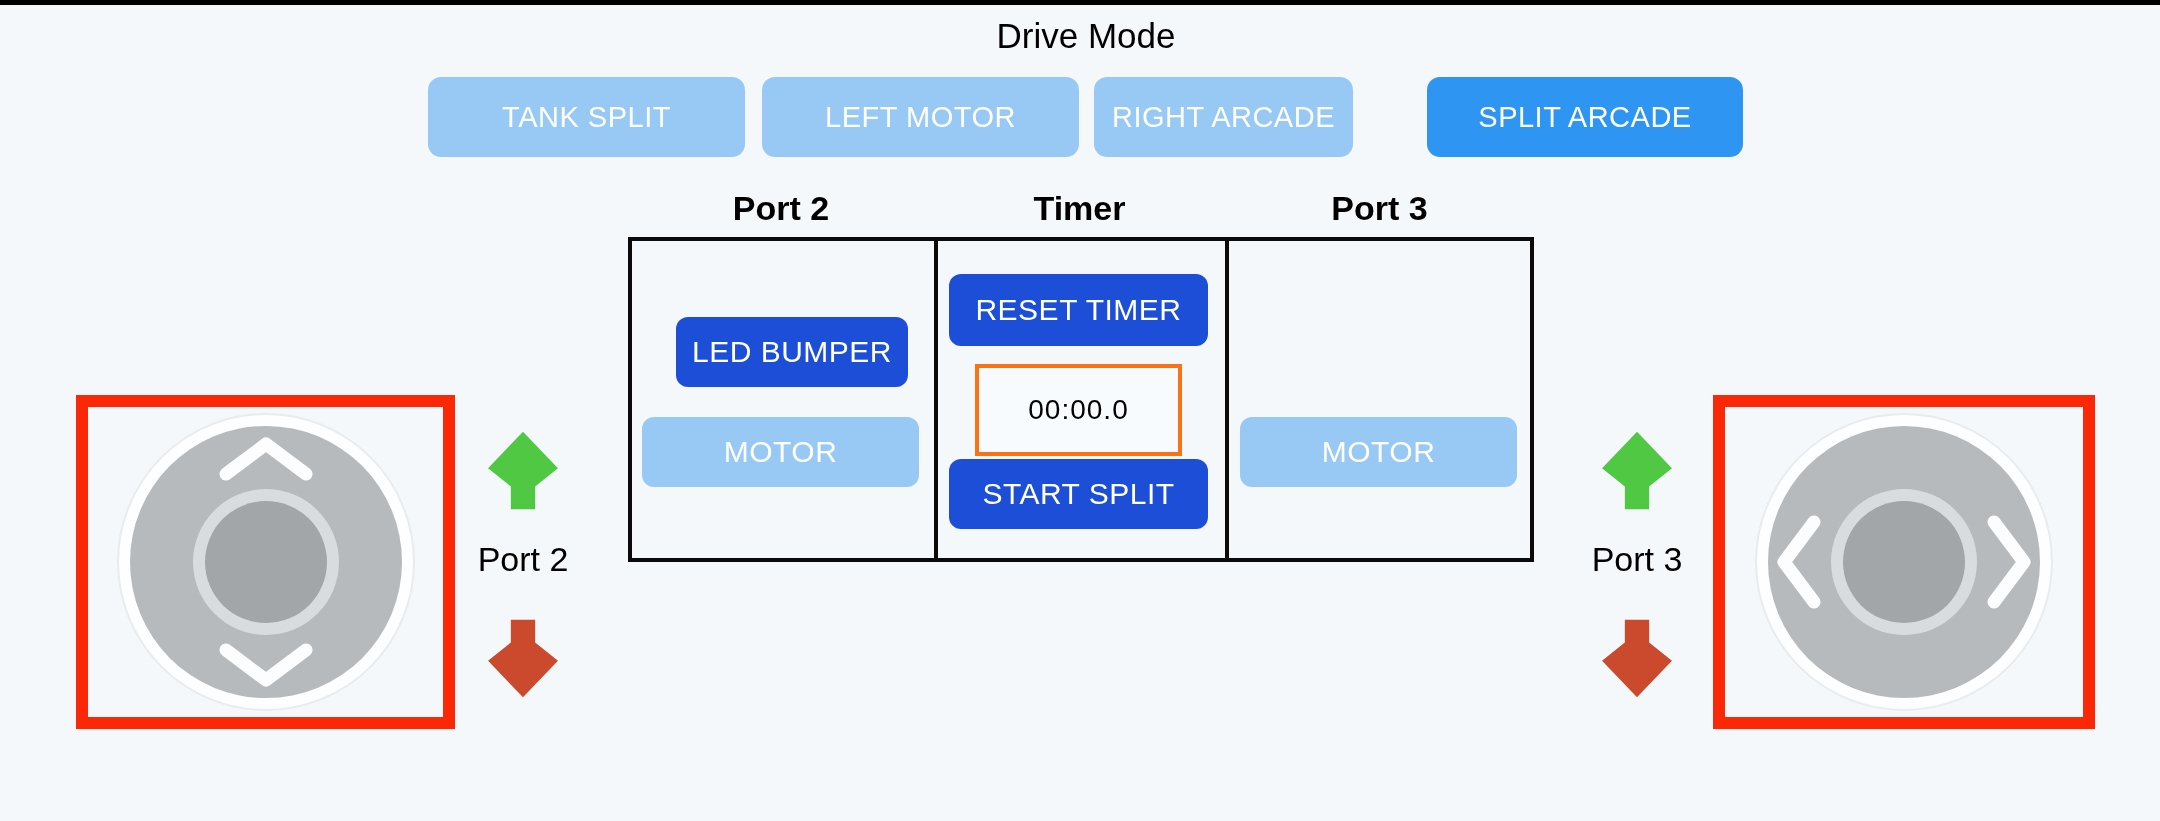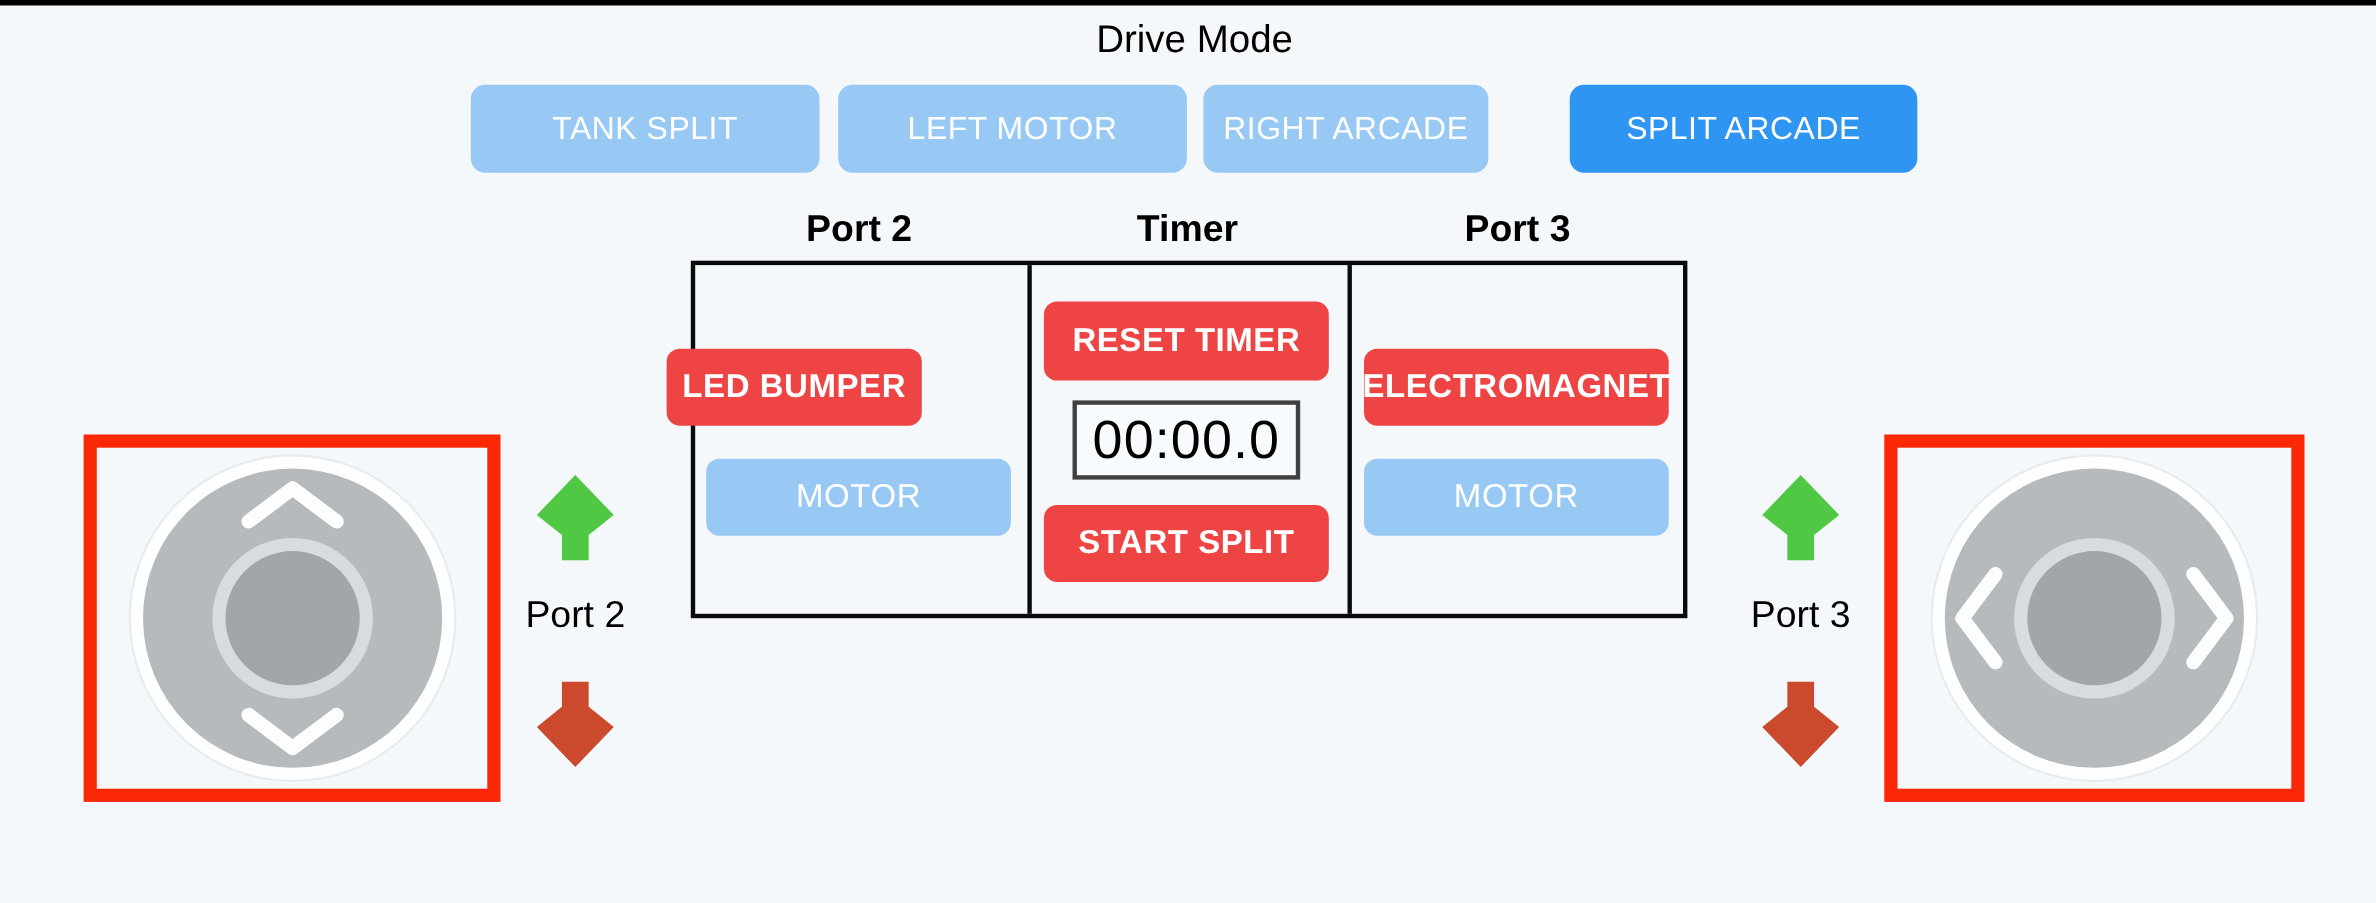--- a/index.html
+++ b/index.html
@@ -23,31 +23,31 @@
   .h-port2{left:628px;width:306px}.h-timer{left:934px;width:291px}.h-port3{left:1225px;width:309px}
 
   
   .ctable{position:absolute;left:628px;top:237px;width:906px;height:325px;
           border:4px solid #0a0a0a;box-sizing:border-box;}
   .vdiv{position:absolute;top:0;width:4px;height:100%;background:#0a0a0a;}
   .vd1{left:302px}.vd2{left:593px}
 
   .dev-btn{position:absolute;height:70px;border-radius:12px;background:#97c9f4;color:#fff;
            font-size:30px;display:flex;align-items:center;justify-content:center;letter-spacing:.5px;}
-  .dev-btn.active{background:#ef4444;font-weight:bold;}
-  .b-led{left:606px;top:317px;width:232px}
+  .dev-btn.active{background:#1d4ed8;}
+  .b-led{left:676px;top:317px;width:232px}
   .b-motor-l{left:642px;top:417px;width:277px}
   .b-reset{left:949px;top:274px;width:259px;height:72px}
   .b-start{left:949px;top:459px;width:259px;height:70px}
   .b-magnet{left:1240px;top:317px;width:277px}
   .b-motor-r{left:1240px;top:417px;width:277px}
-  .timer-display{position:absolute;left:975px;top:364px;width:207px;height:72px;
-                 border:4px solid #404040;box-sizing:border-box;background:#f8fbfd;
+  .timer-display{position:absolute;left:975px;top:364px;width:207px;height:92px;
+                 border:4px solid #f97316;box-sizing:border-box;background:#f8fbfd;
                  display:flex;align-items:center;justify-content:center;
-                 font-size:49px;color:#000;letter-spacing:1px;}
+                 font-size:28px;color:#000;letter-spacing:1px;}
 
   
   .joy-box{position:absolute;top:395px;height:334px;border:12px solid #fb2808;box-sizing:border-box;}
   .jb-left{left:76px;width:379px}
   .jb-right{left:1713px;width:382px}
   .joy-outer{position:absolute;width:298px;height:298px;border-radius:50%;background:#fcfeff;
              border:2px solid #e8ecee;box-sizing:border-box;left:50%;top:50%;transform:translate(-50%,-50%);}
   .joy-pad{position:absolute;width:272px;height:272px;border-radius:50%;background:#b7babc;
            left:50%;top:50%;transform:translate(-50%,-50%);}
   .joy-ring{position:absolute;width:146px;height:146px;border-radius:50%;background:#d8dcde;
@@ -91,21 +91,20 @@
     <div class="vdiv vd2"></div>
   </div>
 
   <button class="dev-btn b-led active">LED BUMPER</button>
   <button class="dev-btn b-motor-l">MOTOR</button>
 
   <button class="dev-btn b-reset active">RESET TIMER</button>
   <div class="timer-display">00:00.0</div>
   <button class="dev-btn b-start active">START SPLIT</button>
 
-  <button class="dev-btn b-magnet active">ELECTROMAGNET</button>
   <button class="dev-btn b-motor-r">MOTOR</button>
 
   <div class="joy-box jb-left">
     <div class="joy-outer"></div>
     <div class="joy-pad">
       <svg class="chev chev-up" width="100" height="48" viewBox="0 0 100 48">
         <polyline points="10,40 50,10 90,40"></polyline>
       </svg>
       <svg class="chev chev-down" width="100" height="48" viewBox="0 0 100 48">
         <polyline points="10,8 50,38 90,8"></polyline>

